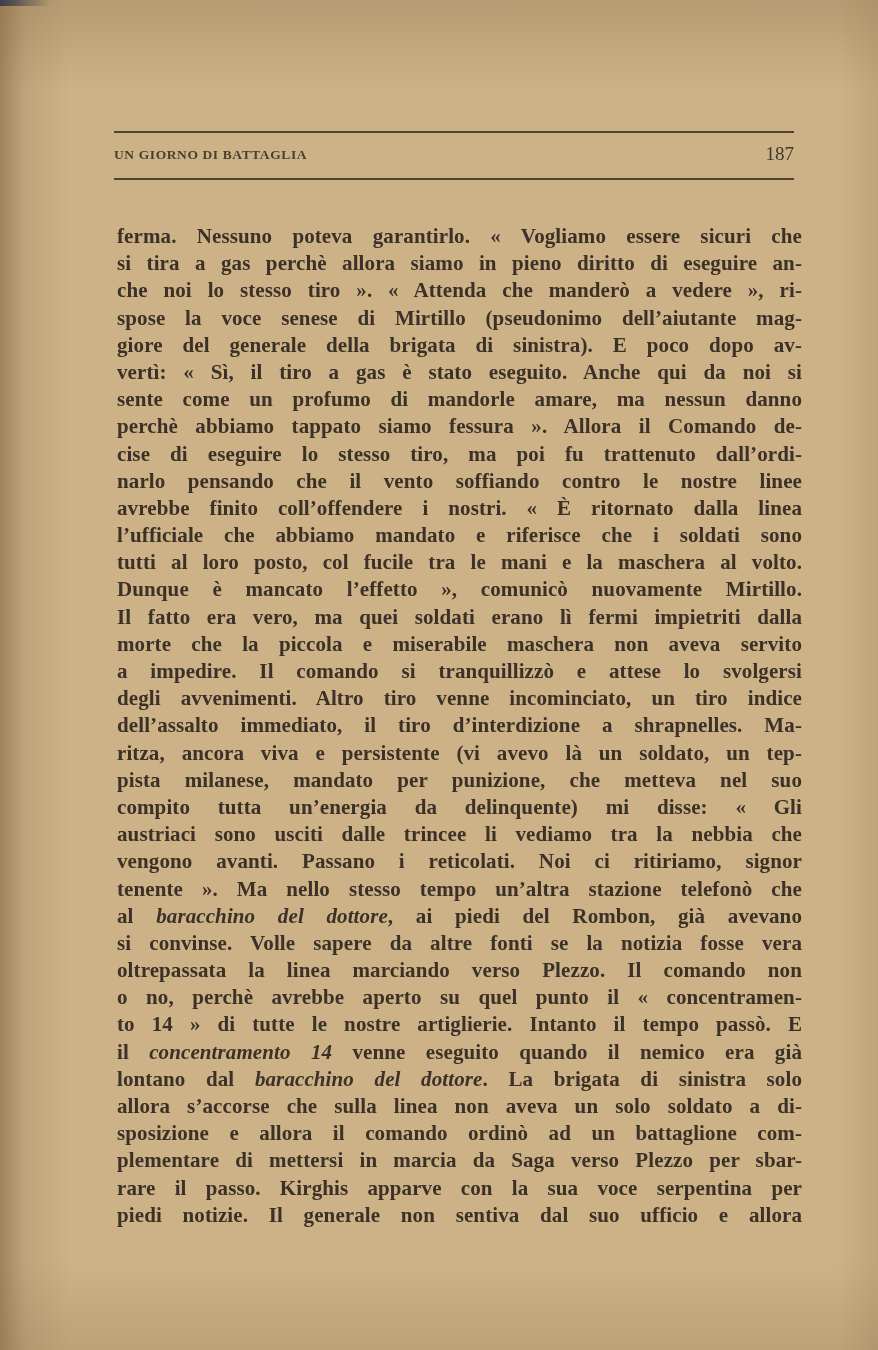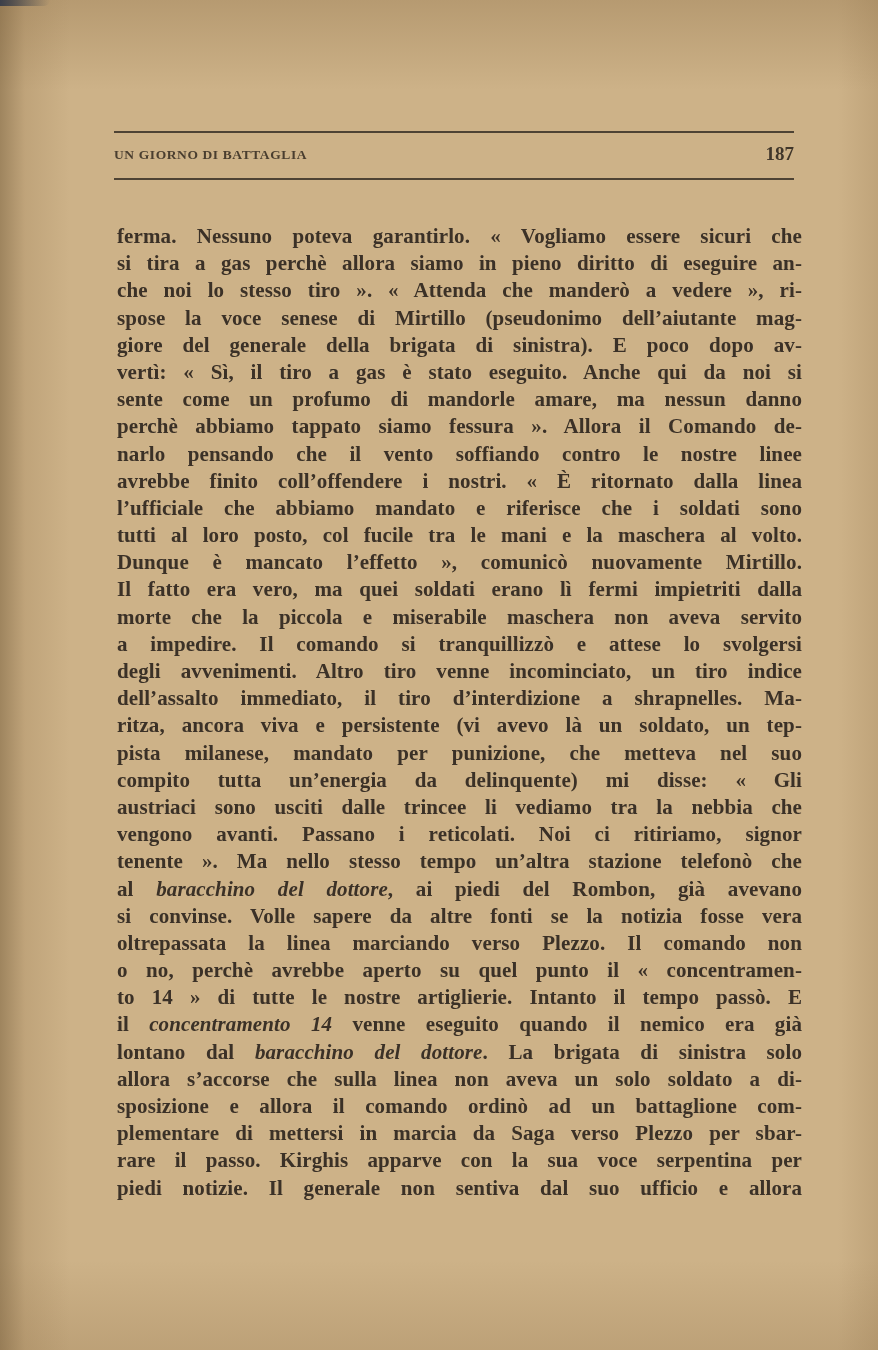--- a/index.html
+++ b/index.html
@@ -59,21 +59,21 @@
     letter-spacing: 0.6px;
     color: #4a3e2f;
     font-weight: bold;
   }
   .page-number {
     position: absolute;
     right: 0;
     top: 12px;
     font-size: 19px;
     color: #40362a;
-    font-weight: bold;
+    font-weight: normal;
   }
   .body-text {
     position: absolute;
     left: 117px;
     top: 223px;
     width: 685px;
   }
   .line {
     height: 27.2px;
     line-height: 27.2px;
@@ -105,20 +105,21 @@
 
   <div class="body-text">
     <div class="line">ferma. Nessuno poteva garantirlo. « Vogliamo essere sicuri che</div>
     <div class="line">si tira a gas perchè allora siamo in pieno diritto di eseguire an-</div>
     <div class="line">che noi lo stesso tiro ». « Attenda che manderò a vedere », ri-</div>
     <div class="line">spose la voce senese di Mirtillo (pseudonimo dell’aiutante mag-</div>
     <div class="line">giore del generale della brigata di sinistra). E poco dopo av-</div>
     <div class="line">vertì: « Sì, il tiro a gas è stato eseguito. Anche qui da noi si</div>
     <div class="line">sente come un profumo di mandorle amare, ma nessun danno</div>
     <div class="line">perchè abbiamo tappato siamo fessura ». Allora il Comando de-</div>
+    <div class="line">cise di eseguire lo stesso tiro, ma poi fu trattenuto dall’ordi-</div>
     <div class="line">narlo pensando che il vento soffiando contro le nostre linee</div>
     <div class="line">avrebbe finito coll’offendere i nostri. « È ritornato dalla linea</div>
     <div class="line">l’ufficiale che abbiamo mandato e riferisce che i soldati sono</div>
     <div class="line">tutti al loro posto, col fucile tra le mani e la maschera al volto.</div>
     <div class="line">Dunque è mancato l’effetto », comunicò nuovamente Mirtillo.</div>
     <div class="line">Il fatto era vero, ma quei soldati erano lì fermi impietriti dalla</div>
     <div class="line">morte che la piccola e miserabile maschera non aveva servito</div>
     <div class="line">a impedire. Il comando si tranquillizzò e attese lo svolgersi</div>
     <div class="line">degli avvenimenti. Altro tiro venne incominciato, un tiro indice</div>
     <div class="line">dell’assalto immediato, il tiro d’interdizione a shrapnelles. Ma-</div>

